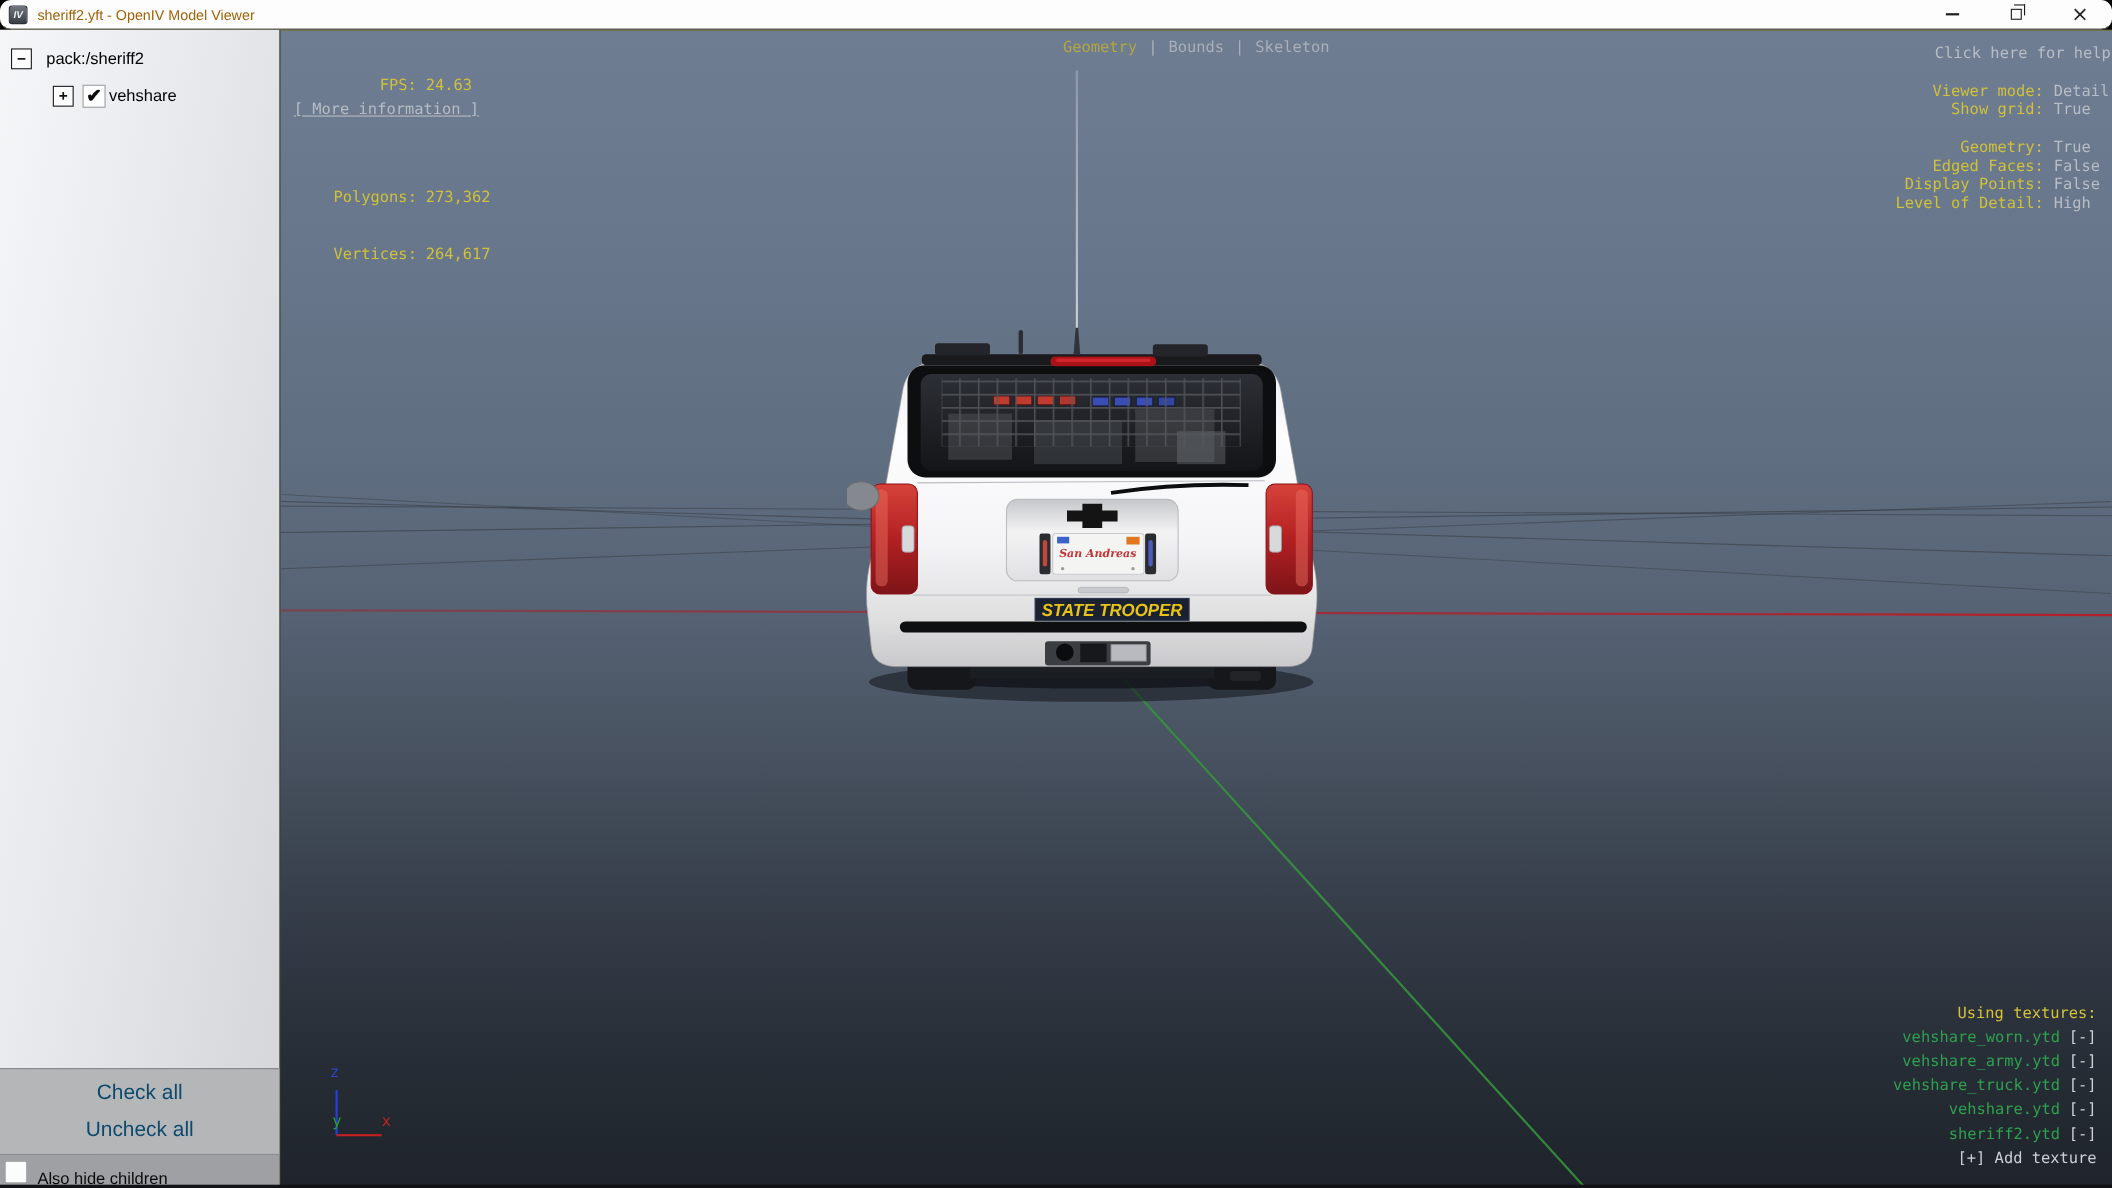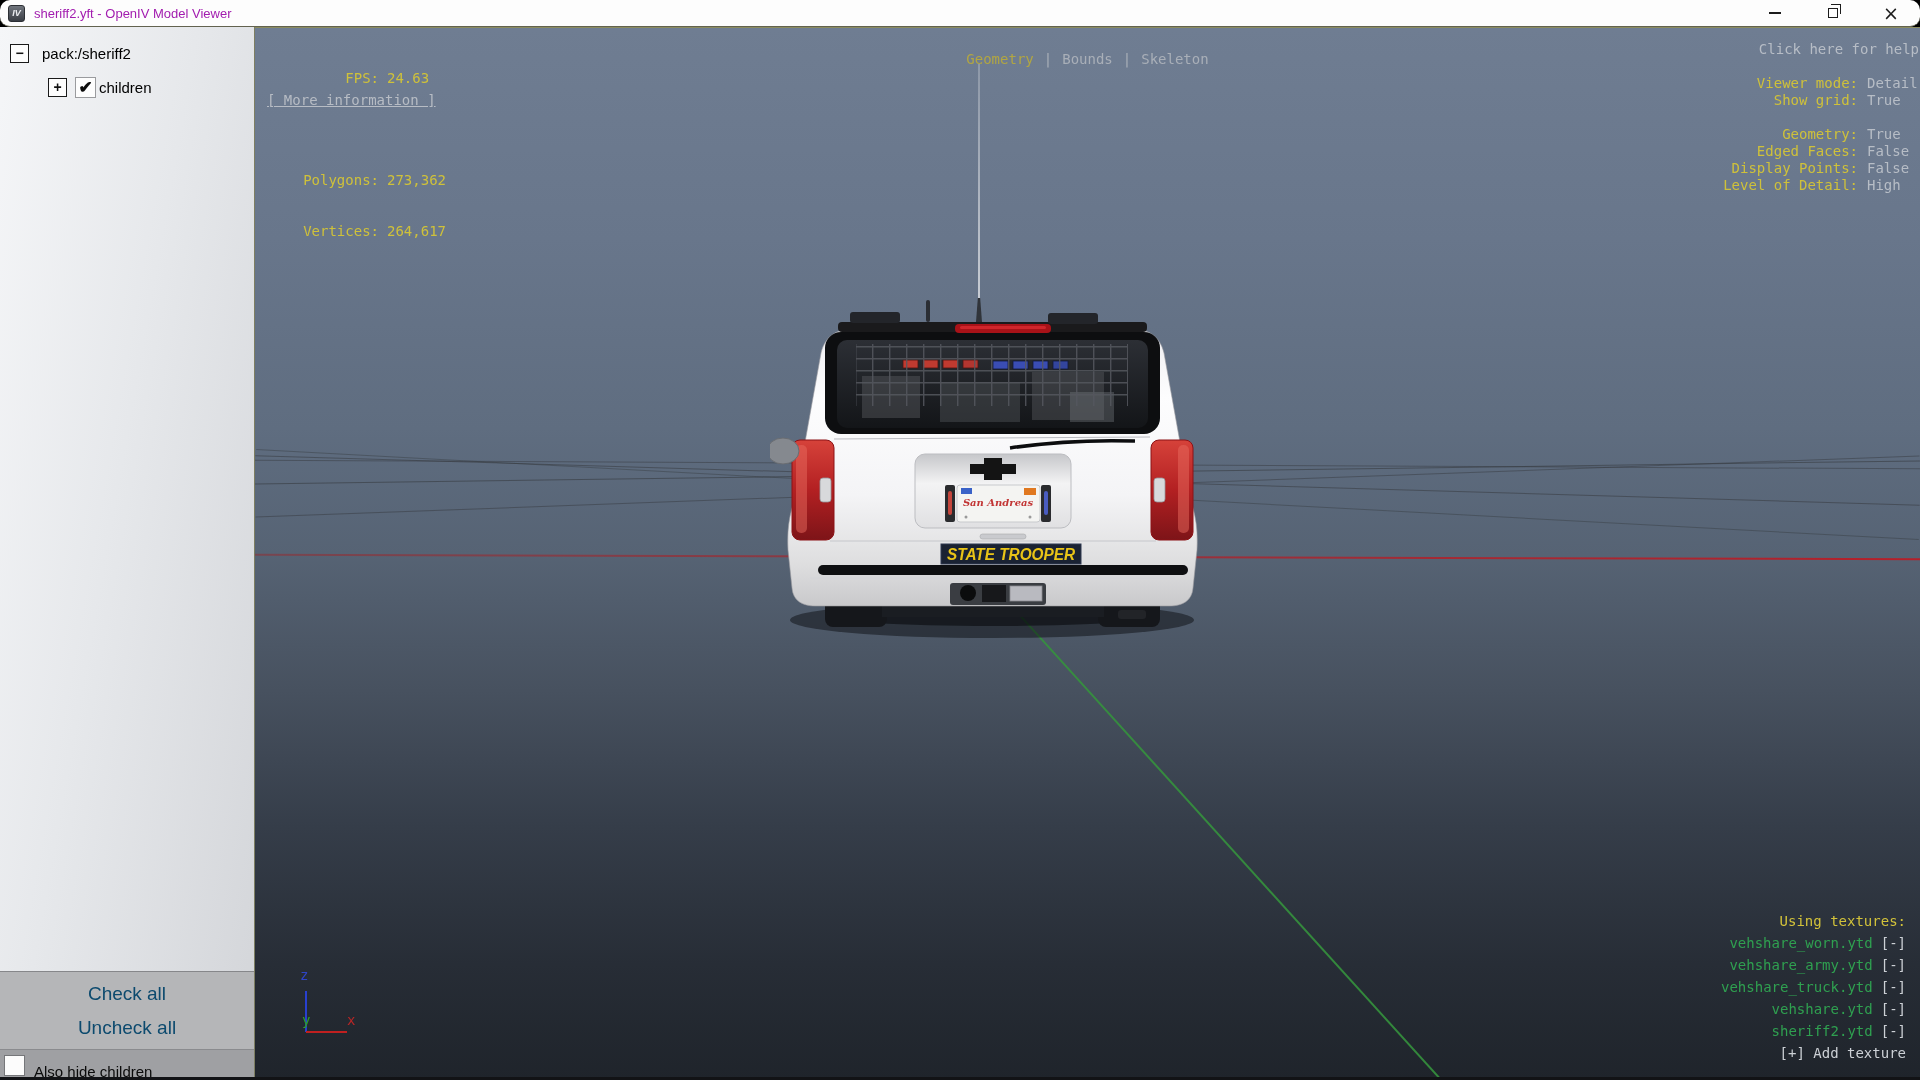--- a/index.html
+++ b/index.html
@@ -5,21 +5,21 @@
   * { margin:0; padding:0; box-sizing:border-box; }
   html,body { width:1920px; height:1080px; overflow:hidden; background:#000; font-family:"Liberation Sans",sans-serif; }
 
   
   .titlebar { position:absolute; left:0; top:0; width:1920px; height:27px; background:#fdfdfd;
               border-bottom:1px solid #62624f; display:flex; align-items:center; z-index:30;border-radius:10px; }
   .app-icon { margin-left:8px; width:17px; height:17px; border-radius:3px;
               background:linear-gradient(180deg,#70757d,#3a3e45); border:1px solid #2c2f34;
               color:#eceef1; font-size:9px; font-weight:bold; font-style:italic;
               display:flex; align-items:center; justify-content:center; }
-  .title-text { margin-left:9px; font-size:13px; color:#a21caf; }
+  .title-text { margin-left:9px; font-size:13px; color:#a16207; }
   .win-controls { margin-left:auto; display:flex; height:100%; }
   .win-btn { width:58px; height:100%; display:flex; align-items:center; justify-content:center; }
   .min-glyph { width:12px; height:2px; background:#1c1c1c; }
   .restore-glyph { position:relative; width:10px; height:10px; border:1.4px solid #1c1c1c; background:#fdfdfd; }
   .restore-glyph::before { content:""; position:absolute; left:2px; top:-5px; width:9px; height:9px;
               border-top:1.4px solid #1c1c1c; border-right:1.4px solid #1c1c1c; }
   .close-glyph { font-size:19px; color:#1c1c1c; line-height:1; font-family:"DejaVu Sans",sans-serif; }
 
   
   .main { position:absolute; left:0; top:27px; width:1920px; height:1053px; display:flex; }
@@ -61,21 +61,21 @@
   .green-axis-line { position:absolute; left:765px; top:586px; width:633px; height:2px;
               background:#35923d; opacity:.9; transform:rotate(47.8deg); transform-origin:0 0; }
   .antenna-line { position:absolute; left:723px; top:36px; width:2px; height:238px;
               background:linear-gradient(180deg,rgba(200,205,212,.35),rgba(218,221,226,.85)); }
 
   .stats { position:absolute; left:48px; top:8px; line-height:17px; color:#cfc13a; white-space:pre; }
   .stat-label { display:inline-block; width:76px; text-align:right; margin-right:8px; }
   .spacer17 { height:17px; }
   .more-info { position:absolute; left:12px; top:64px; color:#b7bcc4;text-decoration:underline; }
 
-  .modes { position:absolute; top:7px; left:0; width:100%; text-align:center; color:#a9afb8;margin-top:16px; }
+  .modes { position:absolute; top:7px; left:0; width:100%; text-align:center; color:#a9afb8; }
   .modes span { margin:0 5px; }
   .mode-active { color:#b2a642; }
 
   .help-block { position:absolute; top:13px; right:1px; text-align:right; color:#b7bdc6; line-height:17px; }
   .help-link { margin-bottom:17px; }
   .settings-grid { display:grid; grid-template-columns:auto 52px; column-gap:9px; line-height:17px; }
   .set-label { color:#cfc13a; text-align:right; }
   .set-value { color:#b7bdc6; text-align:left; }
 
   .textures { position:absolute; right:14px; bottom:16px; text-align:right; line-height:22px; }
@@ -116,21 +116,21 @@
 
   <div class="sidebar">
     <div class="tree">
       <div class="tree-row row-root">
         <div class="expander">−</div>
         <div class="tree-label">pack:/sheriff2</div>
       </div>
       <div class="tree-row row-child">
         <div class="expander">+</div>
         <div class="checkbox">✔</div>
-        <div class="tree-label">children</div>
+        <div class="tree-label">vehshare</div>
       </div>
     </div>
     <div class="sidebar-buttons">
       <div class="sb-btn">Check all</div>
       <div class="sb-btn">Uncheck all</div>
     </div>
     <div class="hide-row">
       <div class="hide-check"></div>
       <div class="hide-label">Also hide children</div>
     </div>

